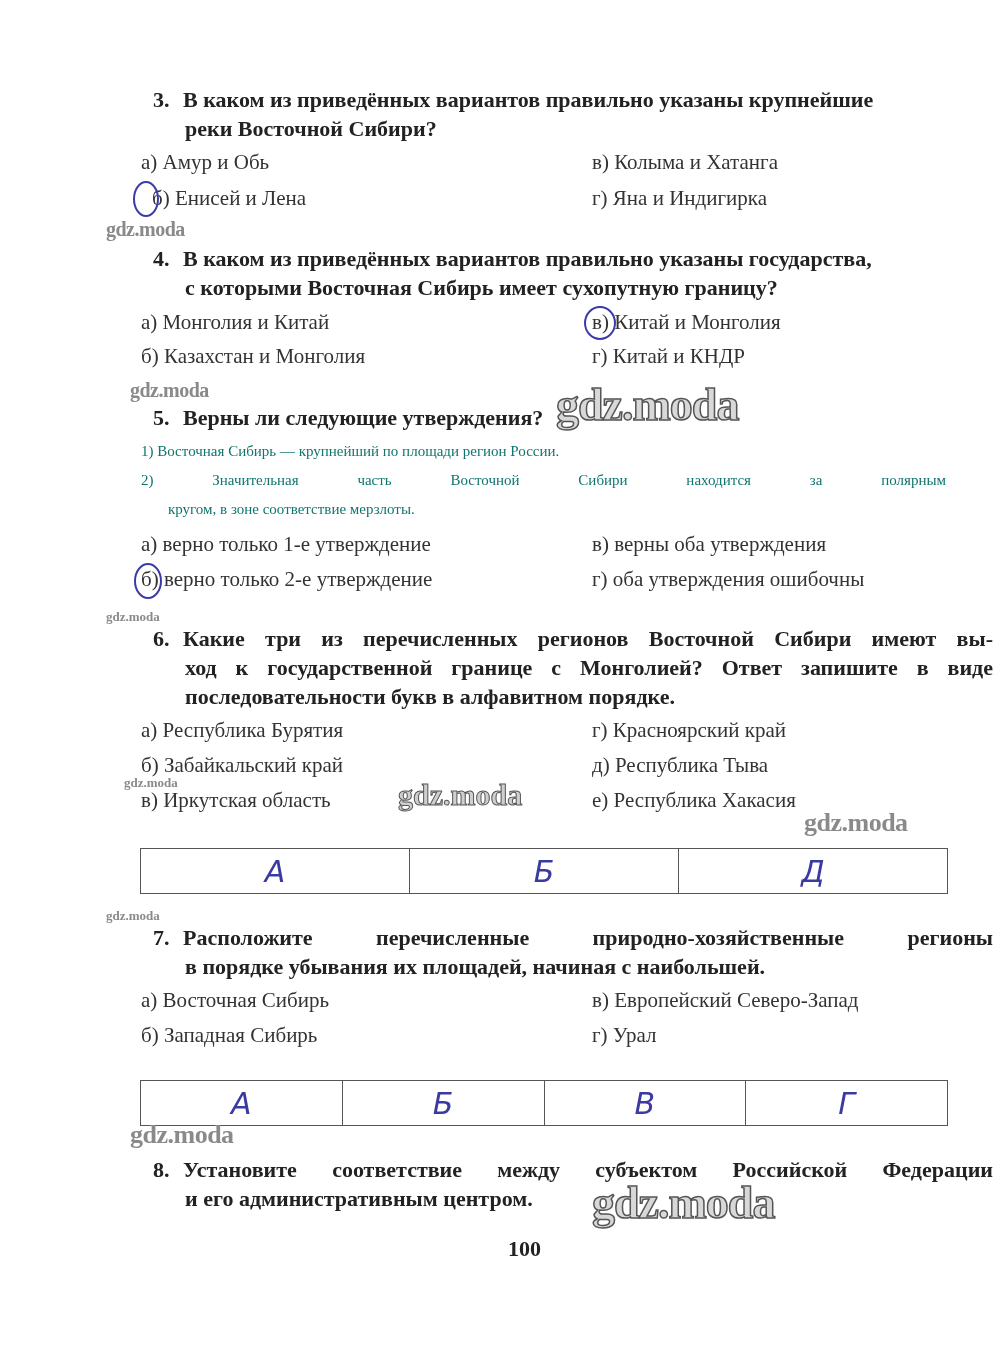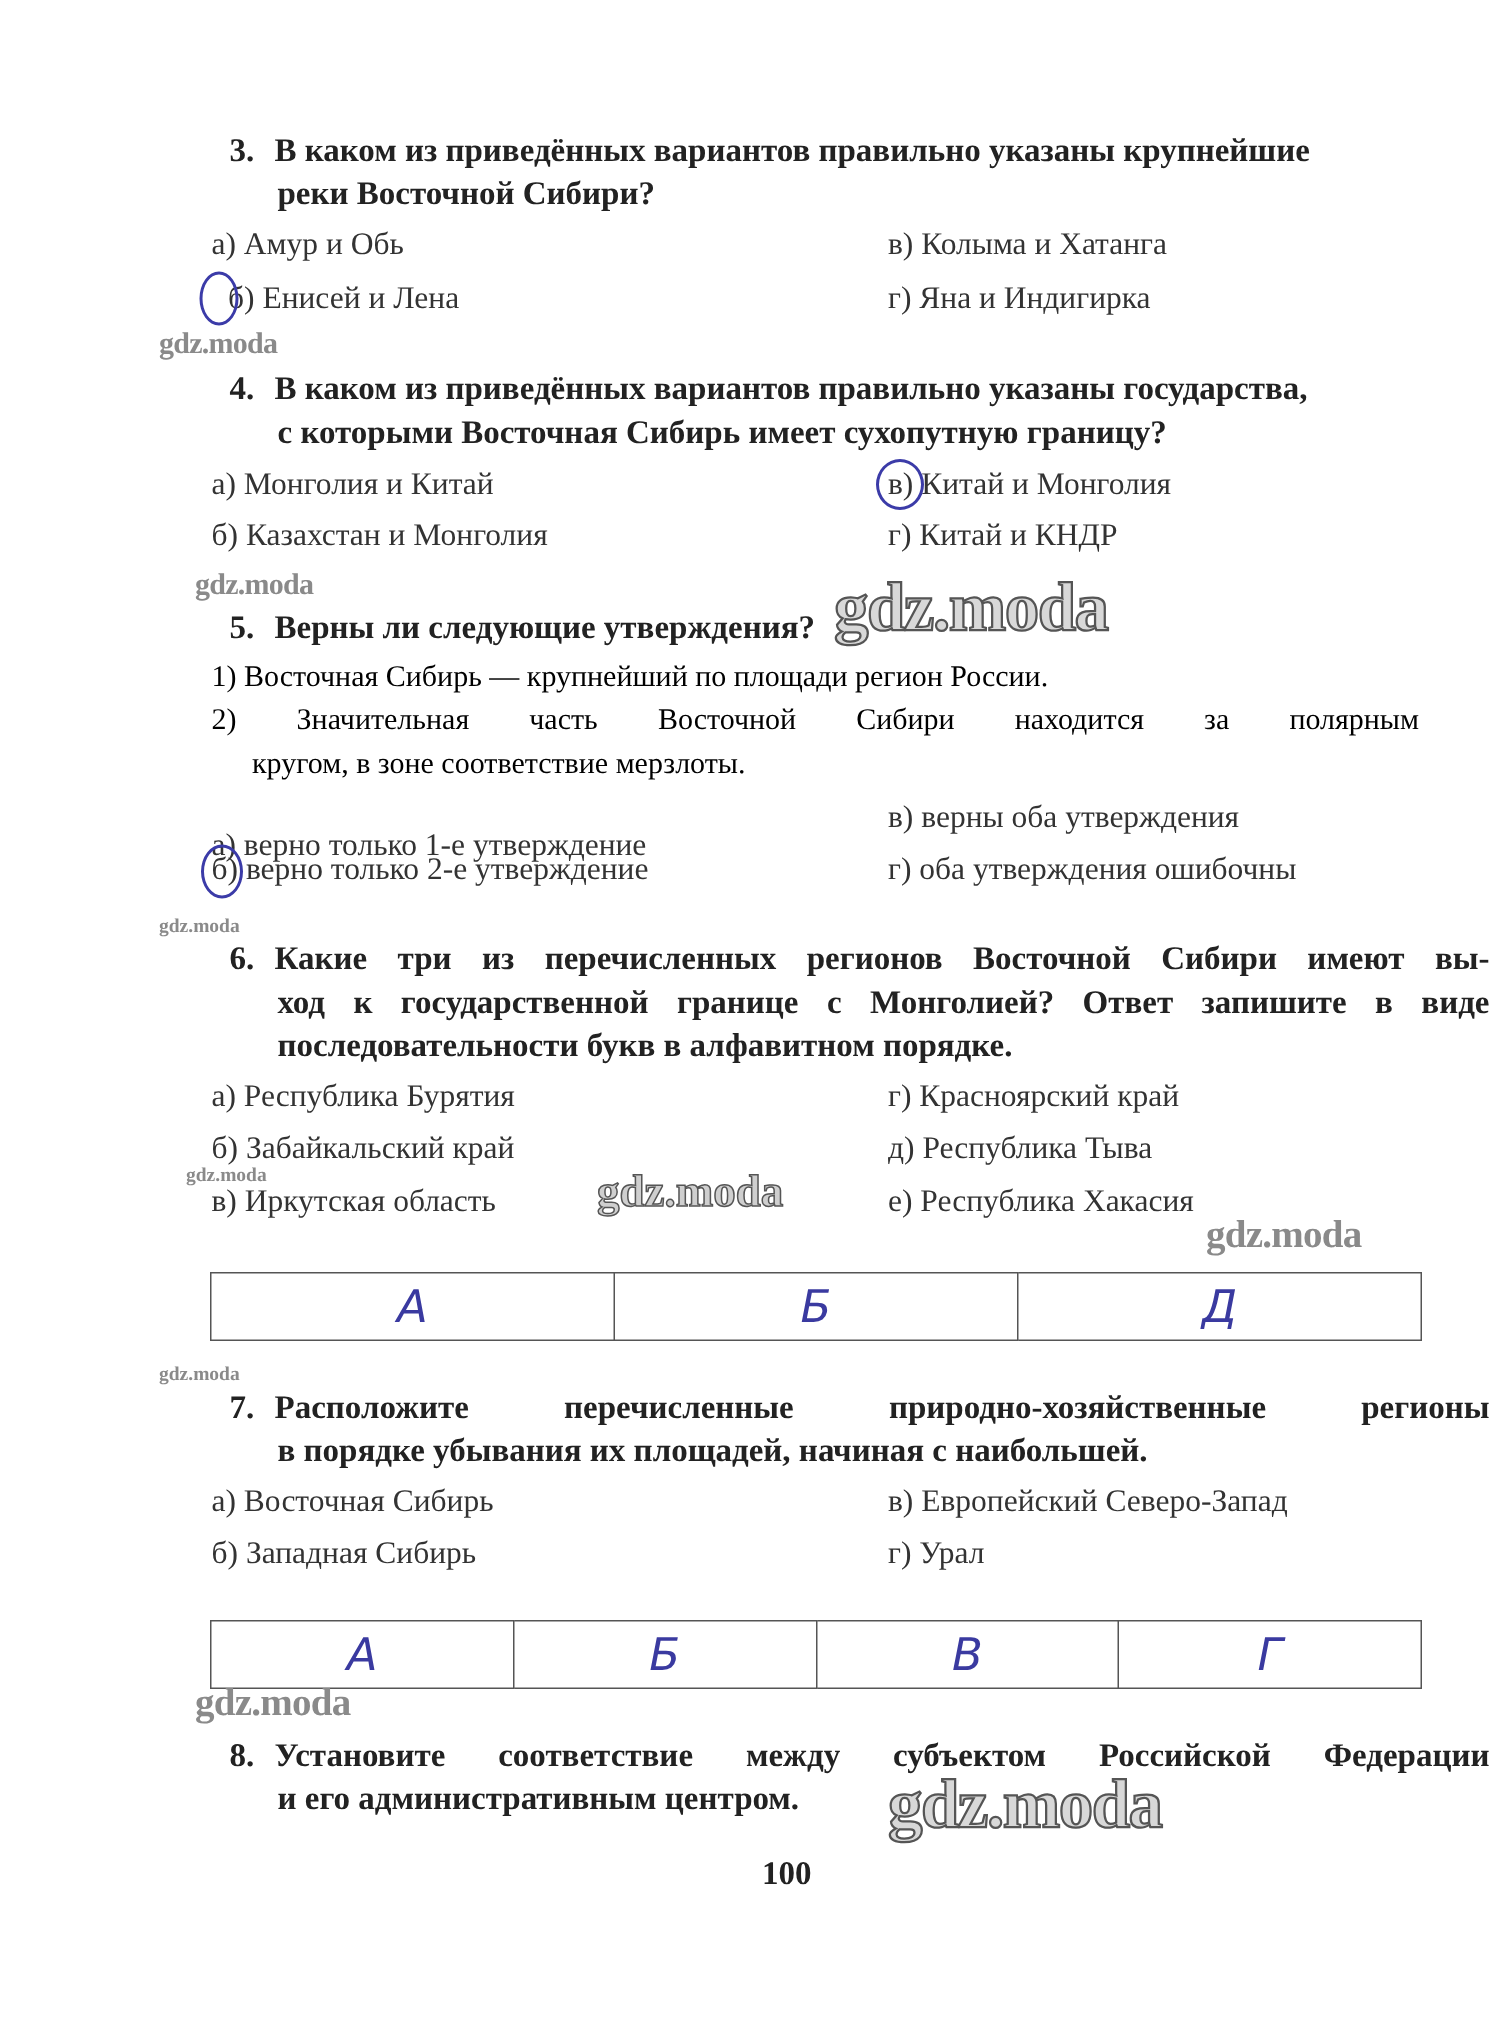--- a/index.html
+++ b/index.html
@@ -8,21 +8,21 @@
     font-family: "Liberation Serif", "DejaVu Serif", serif;
     color: #2a2a2a;
   }
   .abs { position: absolute; }
   .q-title {
     font-family: "Liberation Serif", "DejaVu Serif", serif;
     font-weight: bold; font-size: 22px; line-height: 30px; color: #222; margin-left: 45px;
   }
   .q-num { display: inline-block; width: 30px; }
   .opt { font-size: 21px; line-height: 28px; color: #333; white-space: nowrap; }
-  .stmt { font-size: 20px; line-height: 29px; color: #000000; }
+  .stmt { font-size: 15px; line-height: 29px; color: #0f766e; }
   .justify { text-align: justify; text-align-last: justify; }
   .circle {
     position: absolute; border: 2px solid #3b3ba8; border-radius: 50%;
   }
   .wm-small {
     font-family: "Liberation Serif", serif; font-weight: bold; color: #8a8a8a;
     font-size: 20px; letter-spacing: -0.5px;
   }
   .wm-tiny {
     font-family: "Liberation Serif", serif; color: #8a8a8a; font-size: 13px; font-weight: bold;
@@ -73,21 +73,21 @@
 
 <div class="abs q-title" style="left:108px; top:403px;">
   <span class="q-num">5.</span><span>Верны ли следующие утверждения?</span>
 </div>
 <div class="abs wm-big" style="left:556px; top:378px;">gdz.moda</div>
 
 <div class="abs stmt" style="left:141px; top:437px;">1) Восточная Сибирь — крупнейший по площади регион России.</div>
 <div class="abs stmt justify" style="left:141px; top:466px; width:805px;">2) Значительная часть Восточной Сибири находится за полярным</div>
 <div class="abs stmt" style="left:168px; top:495px;">кругом, в зоне соответствие мерзлоты.</div>
 
-<div class="abs opt" style="left:141px; top:530px;margin-top:19px;">а) верно только 1-е утверждение</div>
+<div class="abs opt" style="left:141px; top:530px;">а) верно только 1-е утверждение</div>
 <div class="abs opt" style="left:592px; top:530px;">в) верны оба утверждения</div>
 <div class="abs opt" style="left:141px; top:565px;">б) верно только 2-е утверждение</div>
 <div class="abs opt" style="left:592px; top:565px;">г) оба утверждения ошибочны</div>
 <div class="circle" style="left:134px; top:563px; width:24px; height:32px;"></div>
 
 <div class="abs wm-tiny" style="left:106px; top:609px;">gdz.moda</div>
 
 <div class="abs q-title justify" style="left:108px; top:624px; width:840px;">
   <span class="q-num">6.</span><span>Какие три из перечисленных регионов Восточной Сибири имеют вы-</span>
 </div>

